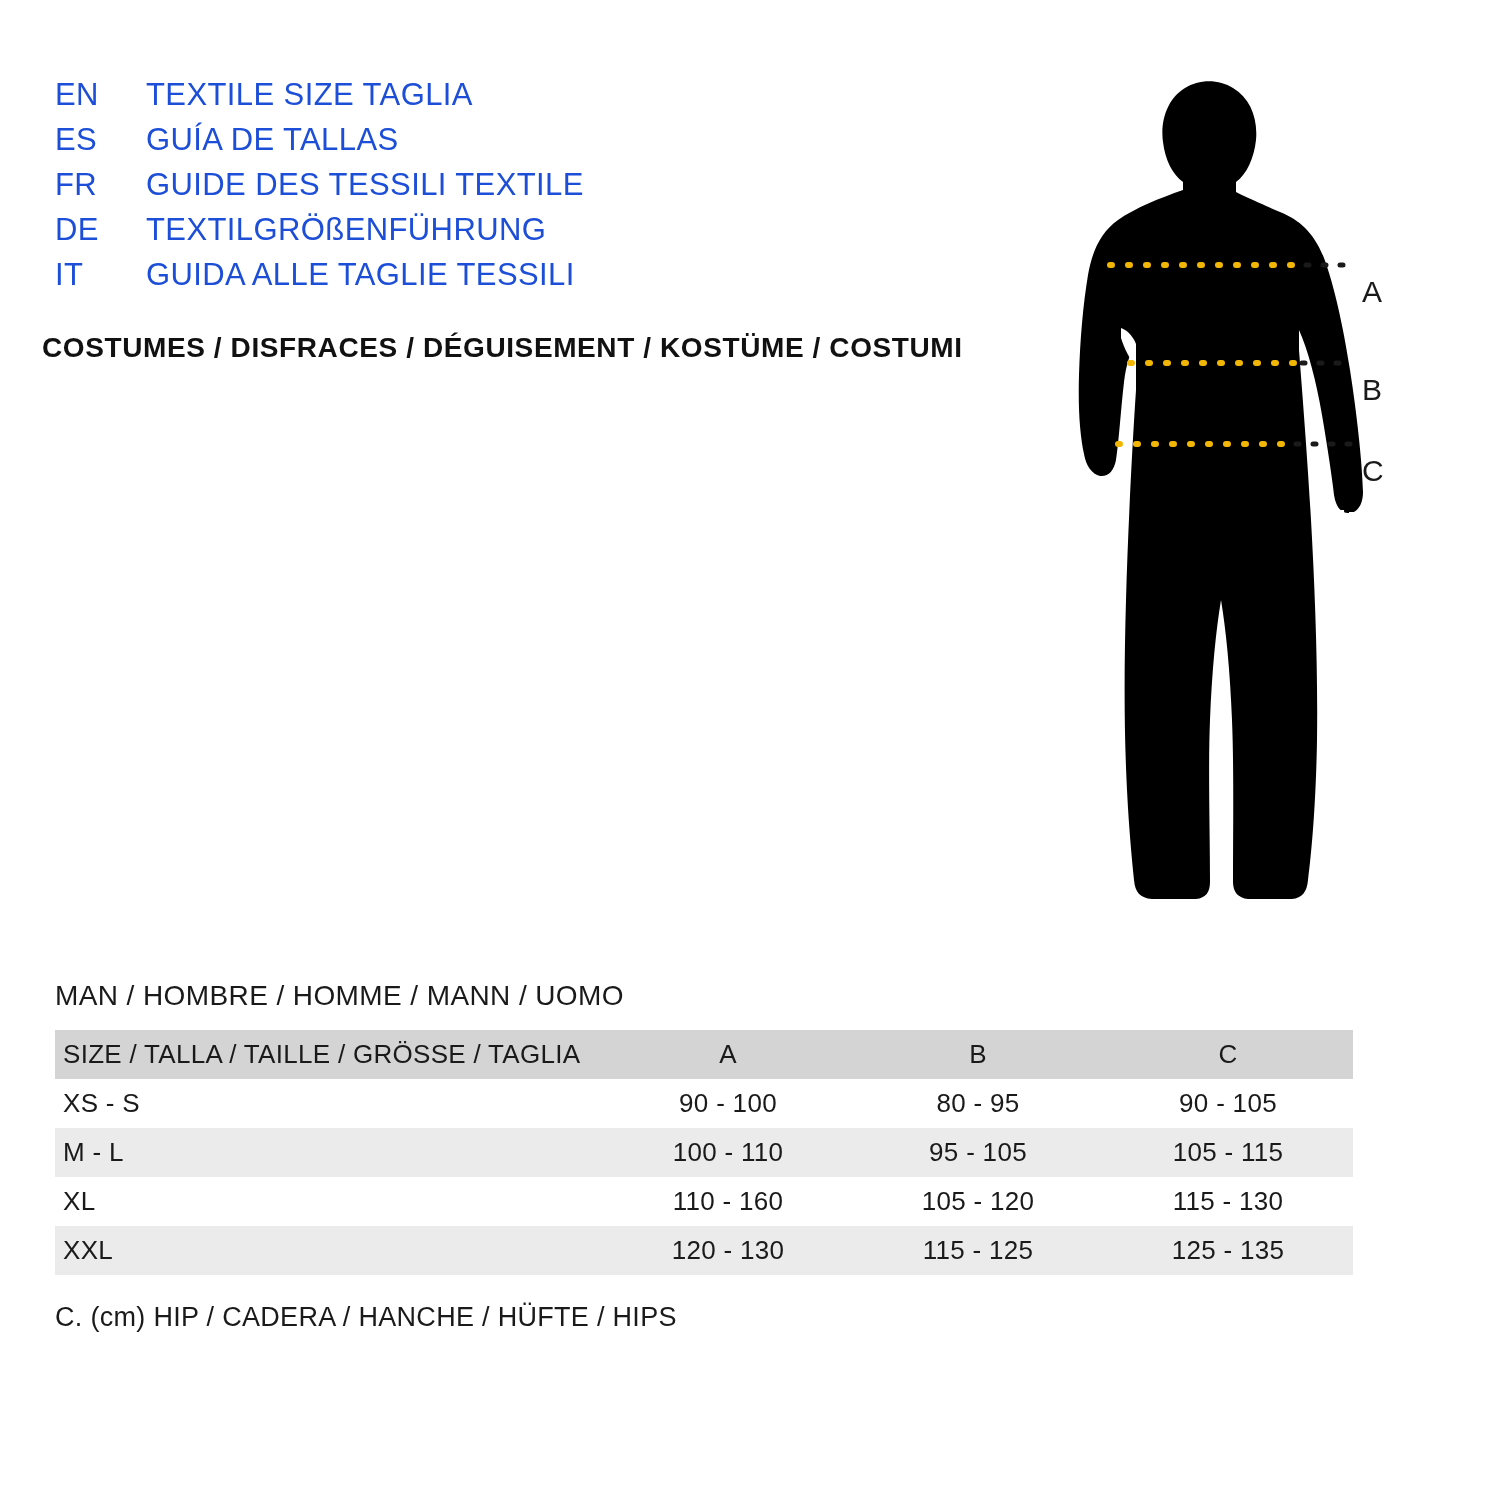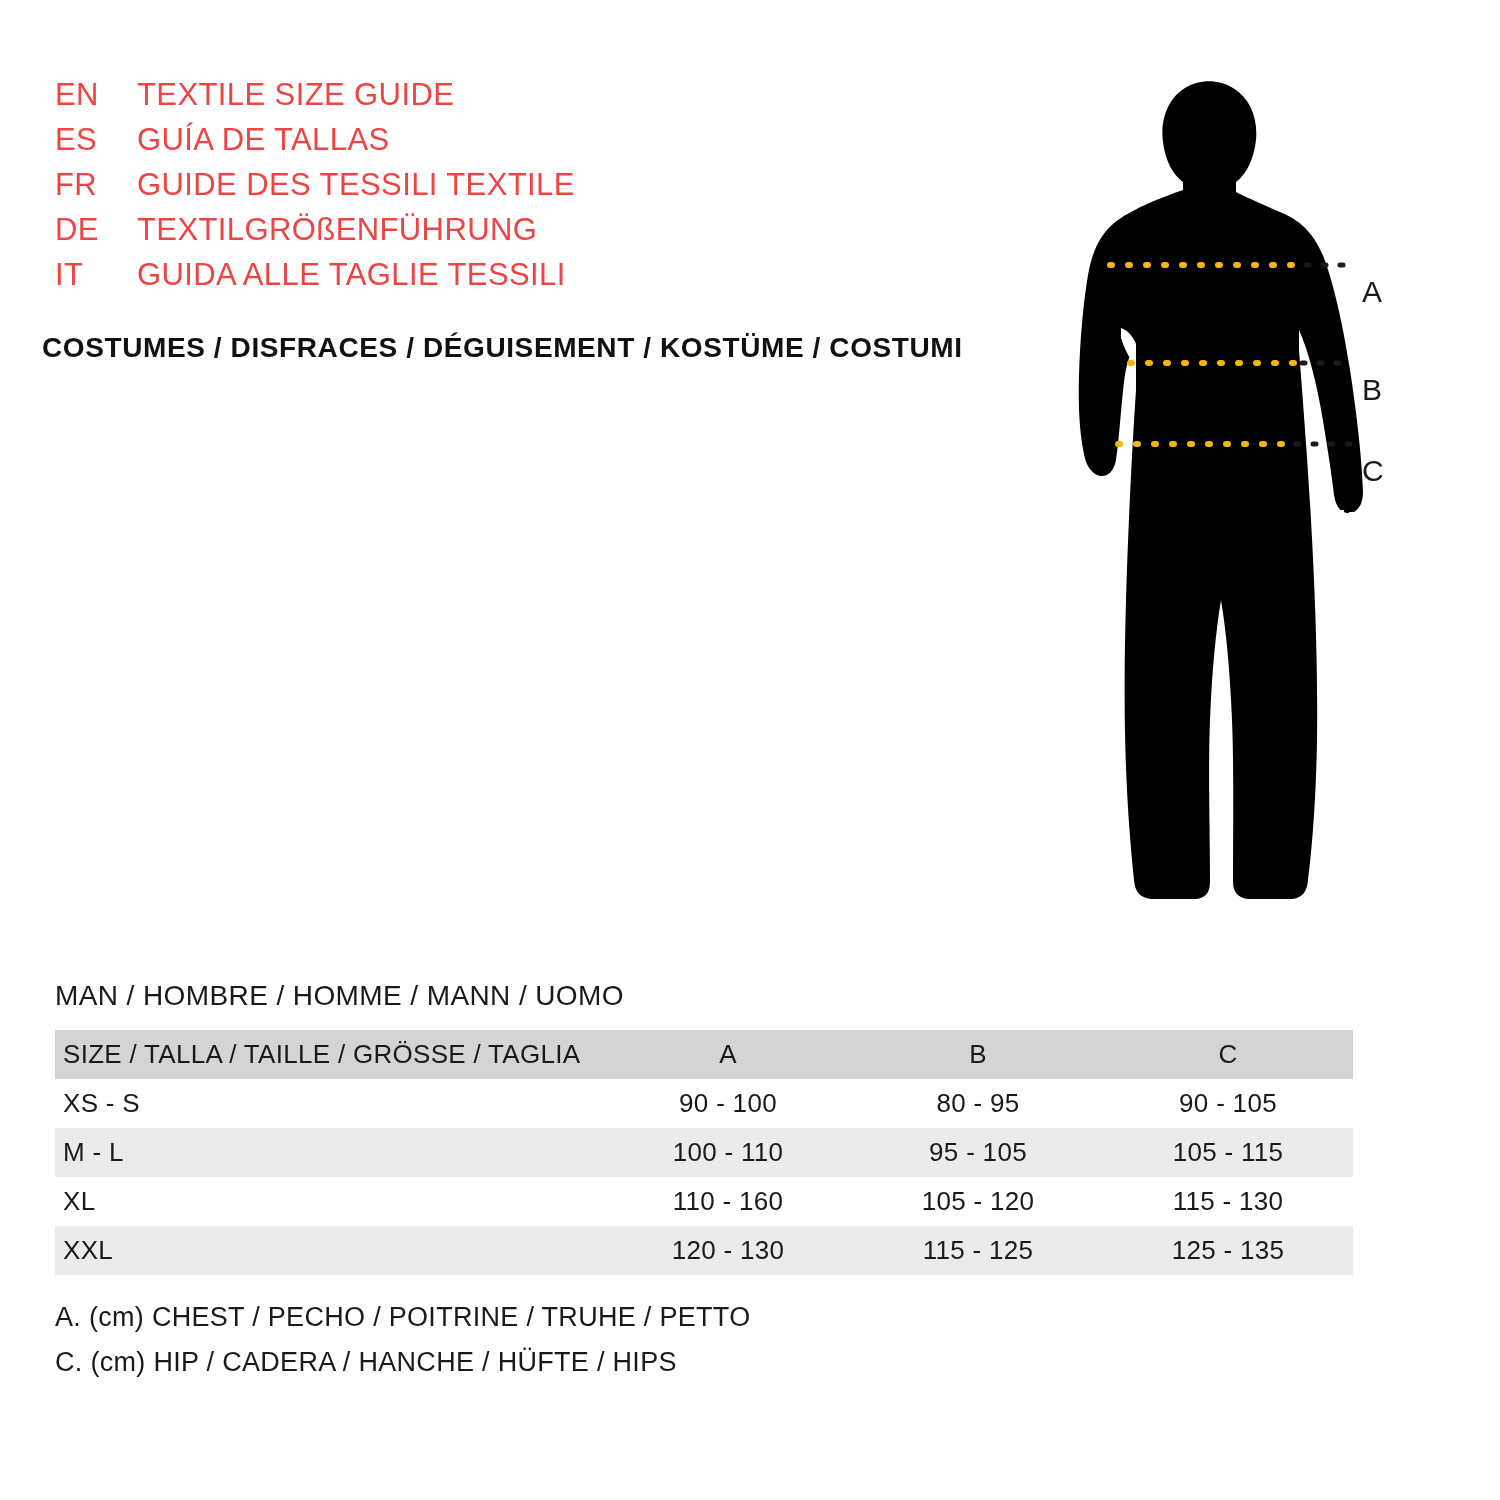--- a/index.html
+++ b/index.html
@@ -22,21 +22,22 @@
     left: 55px;
     top: 72px;
     width: 900px;
   }
   .lang-row {
     display: flex;
     align-items: baseline;
     font-size: 31px;
     line-height: 45px;
     letter-spacing: 0.4px;
-    color: #ef4444;
+    color: #1d4ed8;
+    gap: 9px;
   }
   .lang-code {
     width: 82px;
     flex: 0 0 82px;
   }
   .lang-label { flex: 1 1 auto; }
 
   #subtitle {
     position: absolute;
     left: 42px;
@@ -118,21 +119,21 @@
     letter-spacing: 0.3px;
     color: #1a1a1a;
   }
 </style>
 </head>
 <body>
 
 <div id="lang-block">
   <div class="lang-row">
     <span class="lang-code">EN</span>
-    <span class="lang-label">TEXTILE SIZE GUIDE</span>
+    <span class="lang-label">TEXTILE SIZE TAGLIA</span>
   </div>
   <div class="lang-row">
     <span class="lang-code">ES</span>
     <span class="lang-label">GUÍA DE TALLAS</span>
   </div>
   <div class="lang-row">
     <span class="lang-code">FR</span>
     <span class="lang-label">GUIDE DES TESSILI TEXTILE</span>
   </div>
   <div class="lang-row">
@@ -263,15 +264,14 @@
         <td class="size-label">XXL</td>
         <td class="col">120 - 130</td>
         <td class="col">115 - 125</td>
         <td class="col">125 - 135</td>
       </tr>
     </tbody>
   </table>
 </div>
 
 <div id="legend">
-  <div class="legend-row">A. (cm) CHEST / PECHO / POITRINE / TRUHE / PETTO</div>
   <div class="legend-row">C. (cm) HIP / CADERA / HANCHE / HÜFTE / HIPS</div>
 </div>
 
 </body></html>

